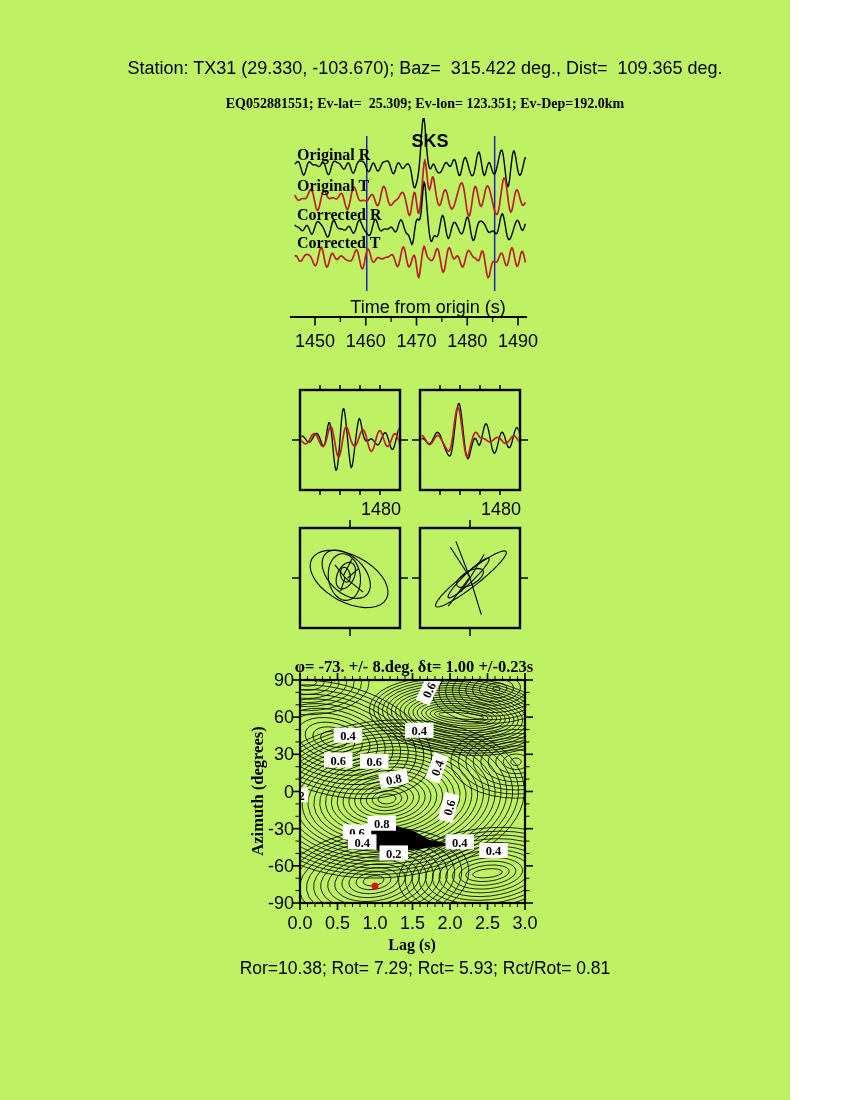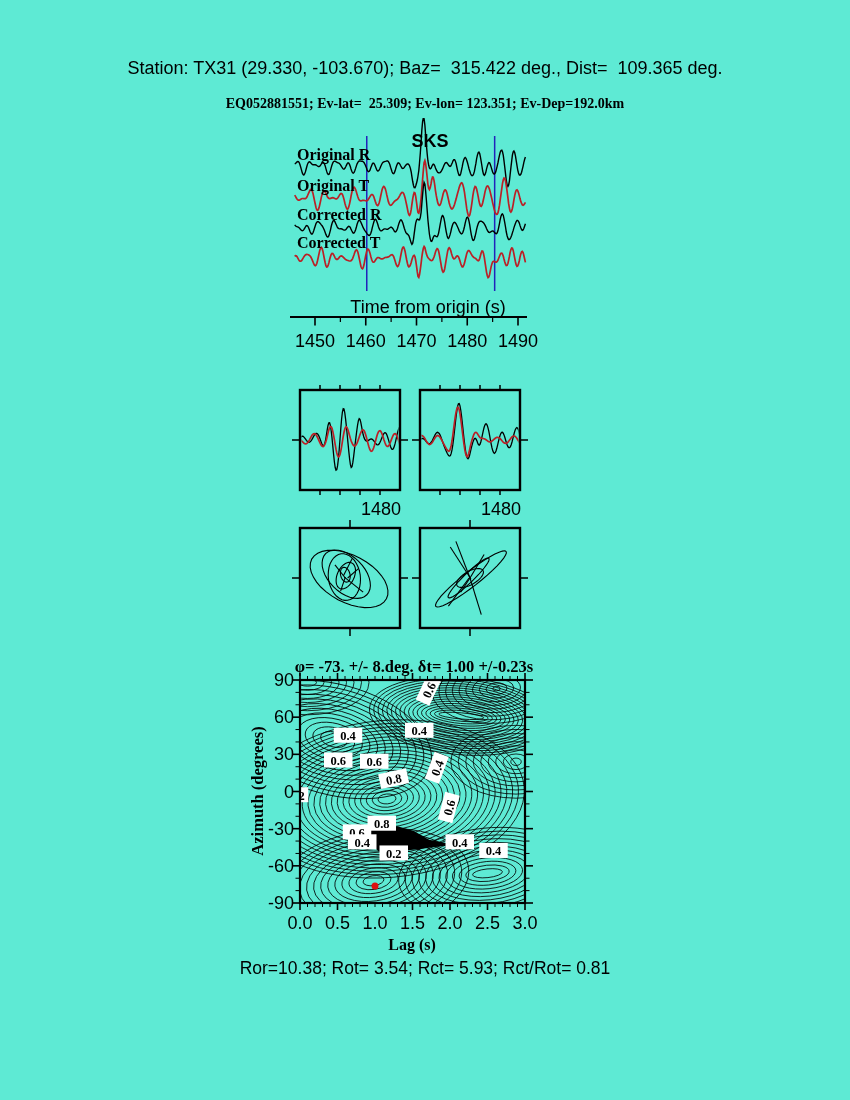--- a/index.html
+++ b/index.html
@@ -1,33 +1,33 @@
 <!DOCTYPE html>
 <html><head>
 <meta charset="utf-8">
 <style>
   html,body{margin:0;padding:0;background:#ffffff;}
-  #canvas{position:relative;width:850px;height:1100px;background:#5eead4;overflow:hidden;
+  #canvas{position:relative;width:790px;height:1100px;background:#bef264;overflow:hidden;
           font-family:"Liberation Sans",sans-serif;}
   .ttl{position:absolute;left:0;width:850px;text-align:center;white-space:pre;color:#000;}
   #title{top:58px;font-size:18px;font-family:"Liberation Sans",sans-serif;}
   #subtitle{top:96px;font-size:14px;font-weight:bold;font-family:"Liberation Serif",serif;}
   #footer{top:958px;font-size:17.5px;font-family:"Liberation Sans",sans-serif;}
   svg{position:absolute;top:0;left:0;}
   text{fill:#000;}
   .san{font-family:"Liberation Sans",sans-serif;font-size:18px;}
   .serb{font-family:"Liberation Serif",serif;font-weight:bold;}
 </style>
 </head>
 <body>
 
 <div id="canvas">
   <div id="title" class="ttl">Station: TX31 (29.330, -103.670); Baz=  315.422 deg., Dist=  109.365 deg.</div>
   <div id="subtitle" class="ttl">EQ052881551; Ev-lat=  25.309; Ev-lon= 123.351; Ev-Dep=192.0km</div>
-  <div id="footer" class="ttl">Ror=10.38; Rot= 3.54; Rct= 5.93; Rct/Rot= 0.81</div>
+  <div id="footer" class="ttl">Ror=10.38; Rot= 7.29; Rct= 5.93; Rct/Rot= 0.81</div>
 
   <svg id="fig" width="850" height="1100" viewBox="0 0 850 1100">
     <defs>
       <clipPath id="clip-seis">
           <rect x="293" y="118" width="236" height="176"></rect>
         </clipPath>
       <clipPath id="clip-cmp0">
           <rect x="301.5" y="391.5" width="97" height="97"></rect>
         </clipPath>
       <clipPath id="clip-cmp1">

